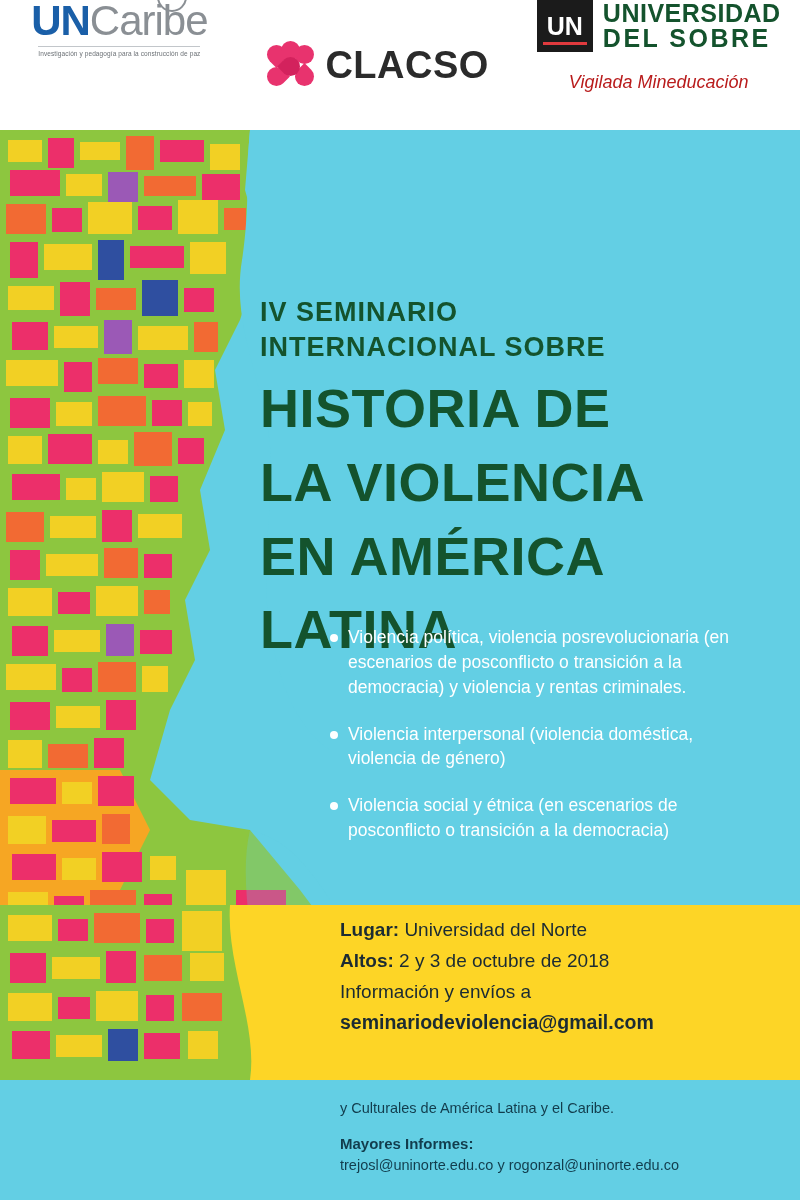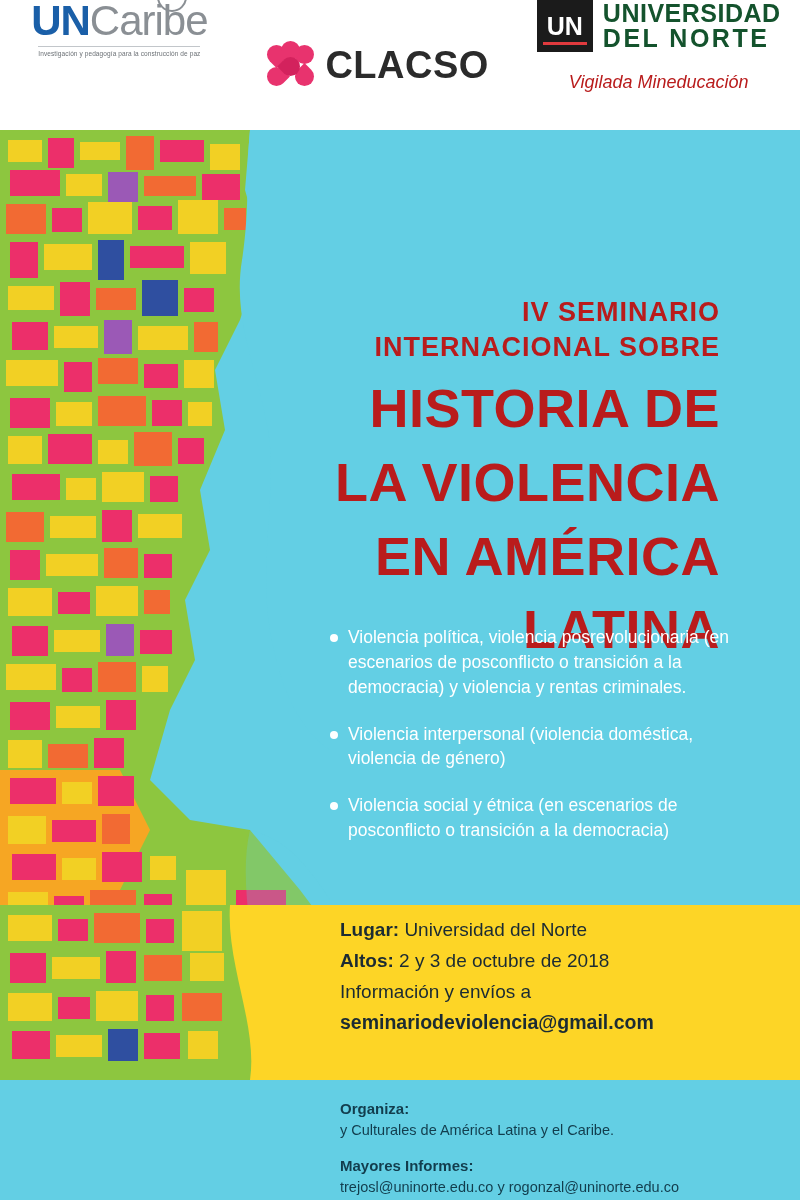--- a/index.html
+++ b/index.html
@@ -203,22 +203,21 @@
     height: 120px;
     background: #63cfe4;
   }
 
   
   .title-block {
     position: absolute;
     right: 80px;
     top: 165px;
     width: 460px;
-    text-align: right;
-    color: #b91c1c;
+    color: #14532d;
   }
   .pretitle {
     font-size: 27px;
     font-weight: bold;
     letter-spacing: 1px;
     line-height: 1.28;
     text-transform: uppercase;
   }
   .maintitle {
     font-size: 54px;
@@ -307,21 +306,21 @@
         <span></span>
     </div>
     <div class="txt">CLACSO</div>
   </div>
 
   <div class="logo-uninorte">
     <div class="uninorte-row">
       <div class="un-badge">UN</div>
       <div class="uninorte-name">
         <div class="l1">UNIVERSIDAD</div>
-        <div class="l2">DEL  NORTE</div>
+        <div class="l2">DEL  SOBRE</div>
       </div>
     </div>
     <div class="uninorte-sub">Vigilada Mineducación</div>
   </div>
 
 </div>
 
 <div class="poster">
 
   <div class="map">
@@ -528,20 +527,19 @@
     </div>
     <div>
       <b>Altos:</b>
       <span>2 y 3 de octubre de 2018</span>
     </div>
     <div>Información y envíos a</div>
     <div class="email">seminariodeviolencia@gmail.com</div>
   </div>
 
   <div class="bottom">
-    <div class="head">Organiza:</div>
     <div>y Culturales de América Latina y el Caribe.</div>
     <div class="gap"></div>
     <div class="head">Mayores Informes:</div>
     <div>trejosl@uninorte.edu.co y rogonzal@uninorte.edu.co</div>
   </div>
 
 </div>
 
 </body></html>

